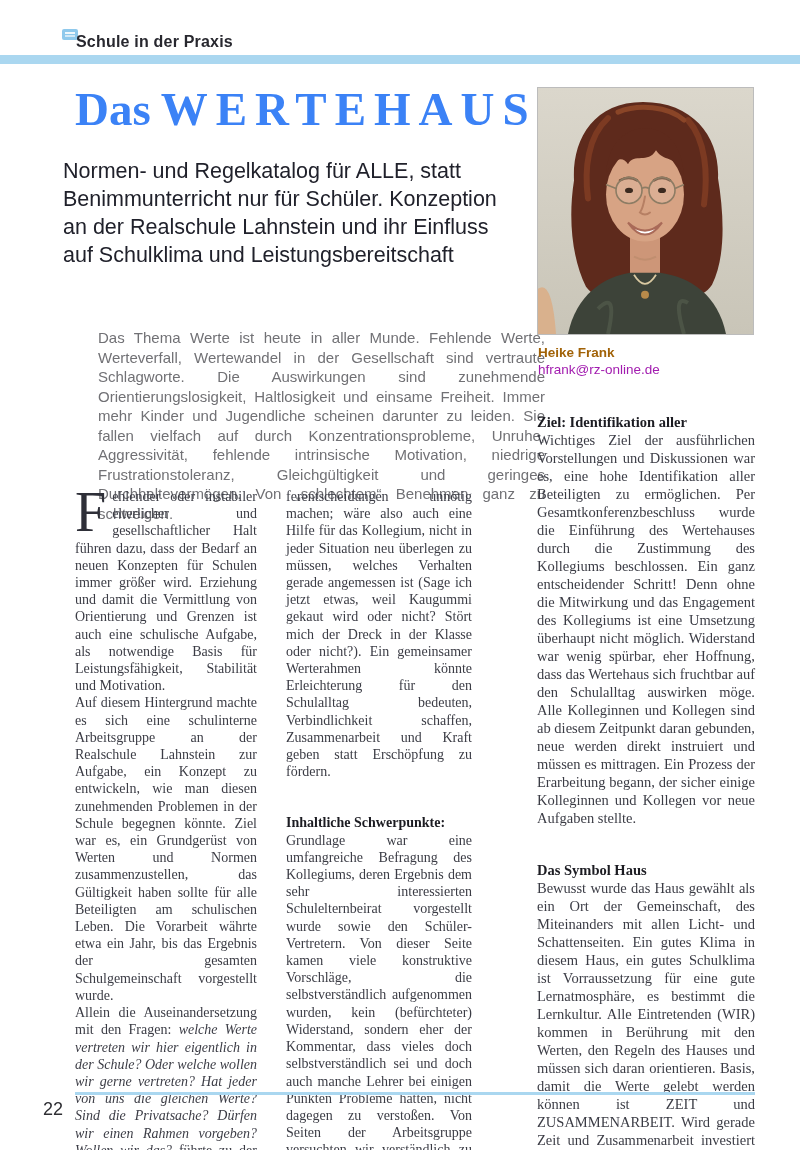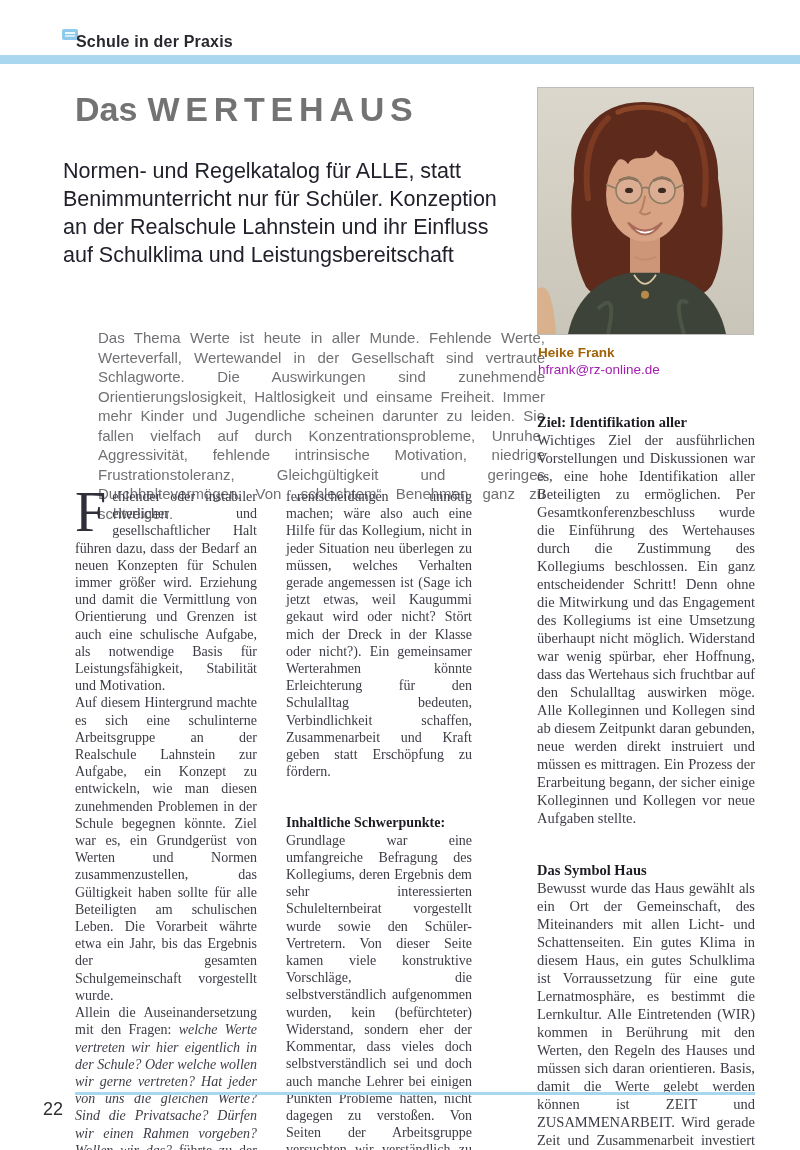--- a/index.html
+++ b/index.html
@@ -21,22 +21,23 @@
     position:absolute;left:76px;top:33px;
     font-size:16px;font-weight:bold;color:#28282f;letter-spacing:.2px;
   }
   .header-bar{
     position:absolute;left:0;top:55px;width:800px;height:9px;
     background:#aad7f0;
   }
   
   .title{
     position:absolute;left:75px;top:84px;width:460px;
-    font-size:34px;font-weight:bold;color:#737373;line-height:50px;
+    font-size:47px;font-weight:bold;color:#3b82f6;line-height:50px;
     white-space:nowrap;
+    font-family:Liberation Serif, serif;
   }
   .title .spaced{letter-spacing:.17em;margin-left:10px;}
   .subtitle{
     position:absolute;left:63px;top:157px;width:452px;
     font-size:21.5px;font-weight:normal;color:#20212b;line-height:28px;
   }
   .intro{
     position:absolute;left:75px;top:328px;width:447px;
     font-size:15px;color:#717175;line-height:19.5px;text-align:justify;margin-left:23px;
   }

